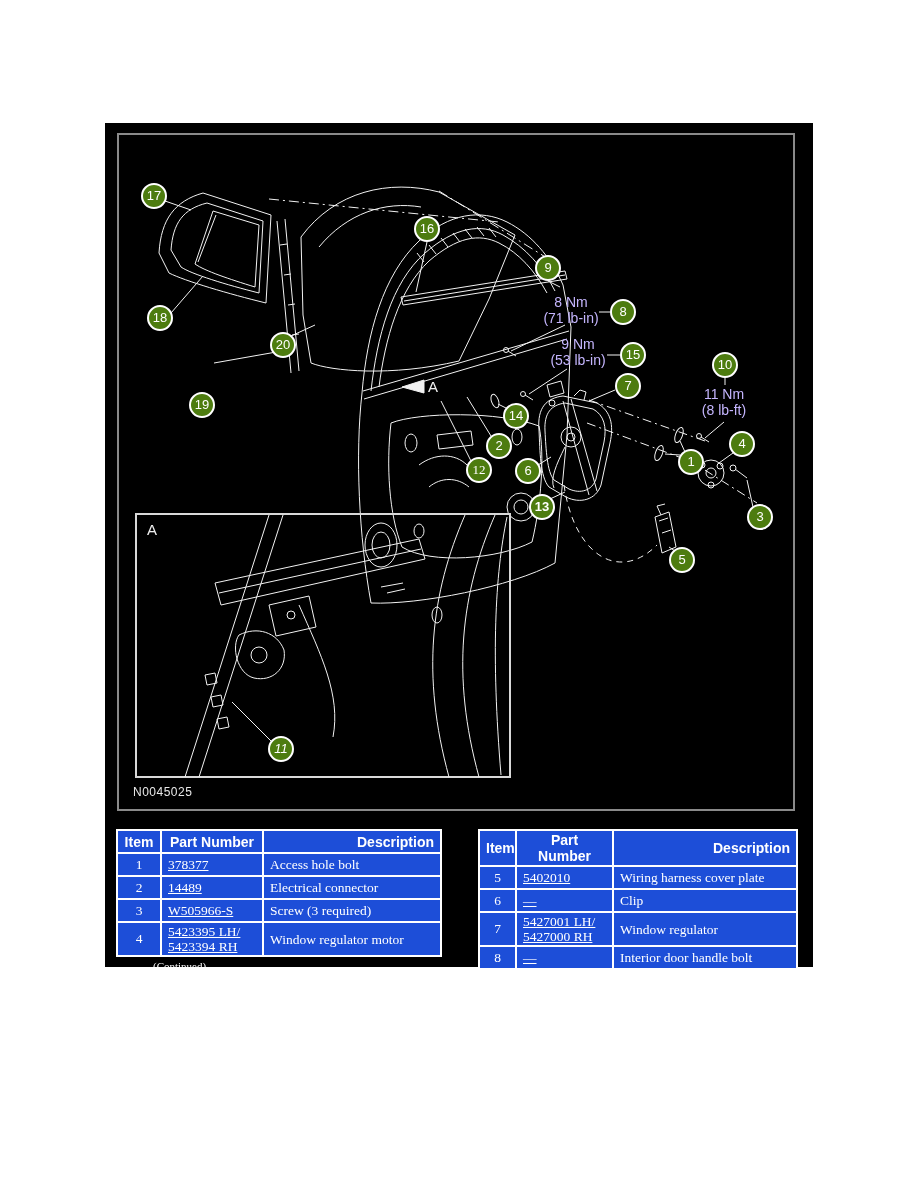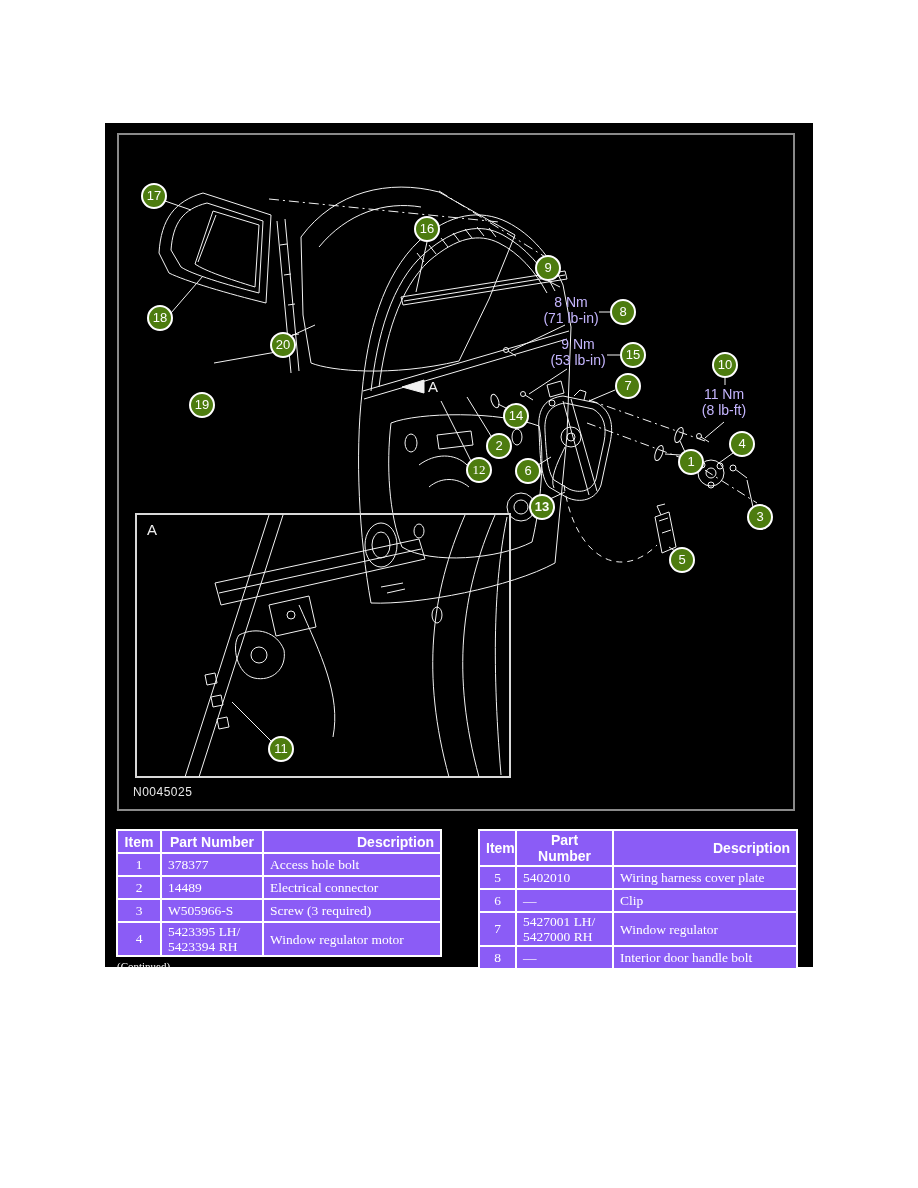--- a/index.html
+++ b/index.html
@@ -16,30 +16,30 @@
           font:14px/16px "Liberation Sans",sans-serif;}
   .inset-a{position:absolute;left:28px;top:386px;color:#eee;
            font:15px "Liberation Sans",sans-serif;}
   .door-a{position:absolute;left:309px;top:243px;color:#eee;
           font:15px "Liberation Sans",sans-serif;}
   .fignum{position:absolute;left:14px;top:650px;color:#e8e8e8;
           font:12px "Liberation Sans",sans-serif;letter-spacing:.5px;text-align:center;}
   .twrap{position:absolute;}
   .twrap.tleft{left:11px;top:706px;width:326px;}
   .twrap.tright{left:373px;top:706px;width:320px;}
-  table{border-collapse:collapse;width:100%;table-layout:fixed;background:#8b5cf6;}
+  table{border-collapse:collapse;width:100%;table-layout:fixed;background:#1d4ed8;}
   th,td{border:2px solid #fff;padding:1px 6px;color:#fff;overflow:hidden;}
   th{font:bold 14px "Liberation Sans",sans-serif;text-align:center;height:19px;}
   th.desc{text-align:right;}
   td{font:13.5px "Liberation Serif",serif;height:19px;}
   td.item{text-align:center;padding:1px 2px;}
-  td.part{white-space:pre-line;line-height:15px;}
+  td.part{white-space:pre-line;line-height:15px;text-decoration:underline;}
   td.desc{line-height:15px;}
   .continued{margin-top:3px;padding-left:1px;color:#fff;
-             font:11px "Liberation Serif",serif;}
+             font:11px "Liberation Serif",serif;margin-left:36px;}
 </style>
 </head>
 <body>
 
 <div class="page">
   <div class="panel">
     <div class="frame">
 
       <svg width="674" height="674" viewBox="0 0 674 674" fill="none" stroke="#f2f2f2" stroke-width="1">
 
@@ -200,21 +200,21 @@
           <div class="callout" style="left: 559px; top: 314px;">1</div>
           <div class="callout" style="left: 367px; top: 298px;">2</div>
           <div class="callout" style="left: 628px; top: 369px;">3</div>
           <div class="callout" style="left: 610px; top: 296px;">4</div>
           <div class="callout" style="left: 550px; top: 412px;">5</div>
           <div class="callout" style="left: 396px; top: 323px;">6</div>
           <div class="callout" style="left: 496px; top: 238px;">7</div>
           <div class="callout" style="left: 491px; top: 164px;">8</div>
           <div class="callout" style="left: 416px; top: 120px;">9</div>
           <div class="callout" style="left: 593px; top: 217px;">10</div>
-          <div class="callout" style="left: 149px; top: 601px;">11</div>
+          <div class="callout" style="left: 149px; top: 601px; font-style: italic;">11</div>
           <div class="callout" style="left: 347px; top: 322px; font-family: Liberation Serif, serif;">12</div>
           <div class="callout" style="left: 410px; top: 359px; font-weight: bold;">13</div>
           <div class="callout" style="left: 384px; top: 268px;">14</div>
           <div class="callout" style="left: 501px; top: 207px;">15</div>
           <div class="callout" style="left: 295px; top: 81px;">16</div>
           <div class="callout" style="left: 22px; top: 48px;">17</div>
           <div class="callout" style="left: 28px; top: 170px;">18</div>
           <div class="callout" style="left: 70px; top: 221px; margin-top: 36px;">19</div>
           <div class="callout" style="left: 151px; top: 197px;">20</div>
         </div>

